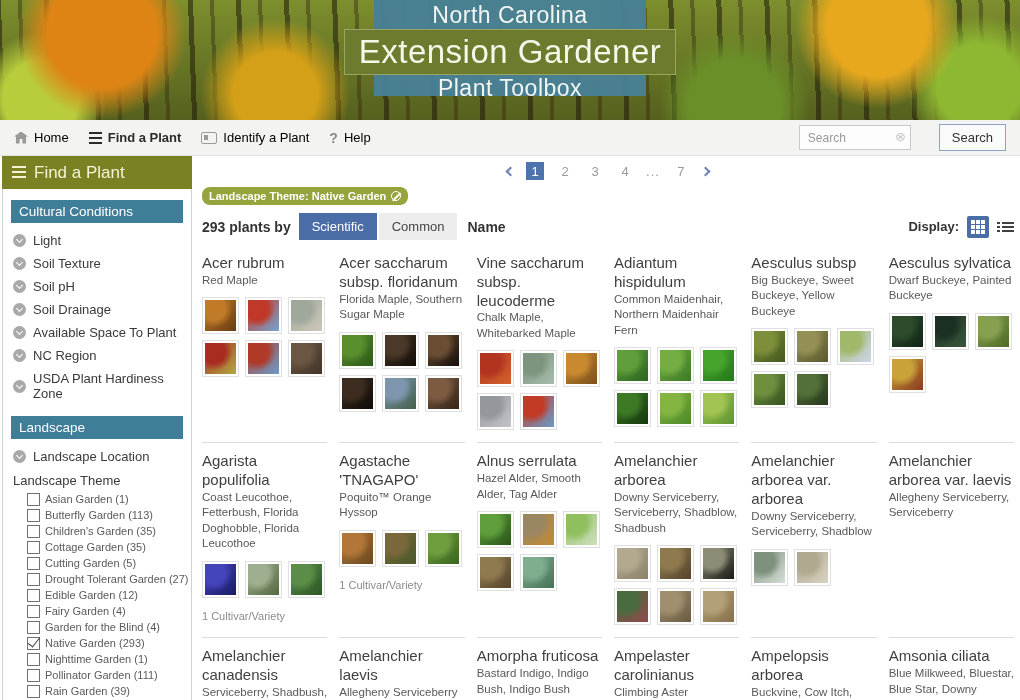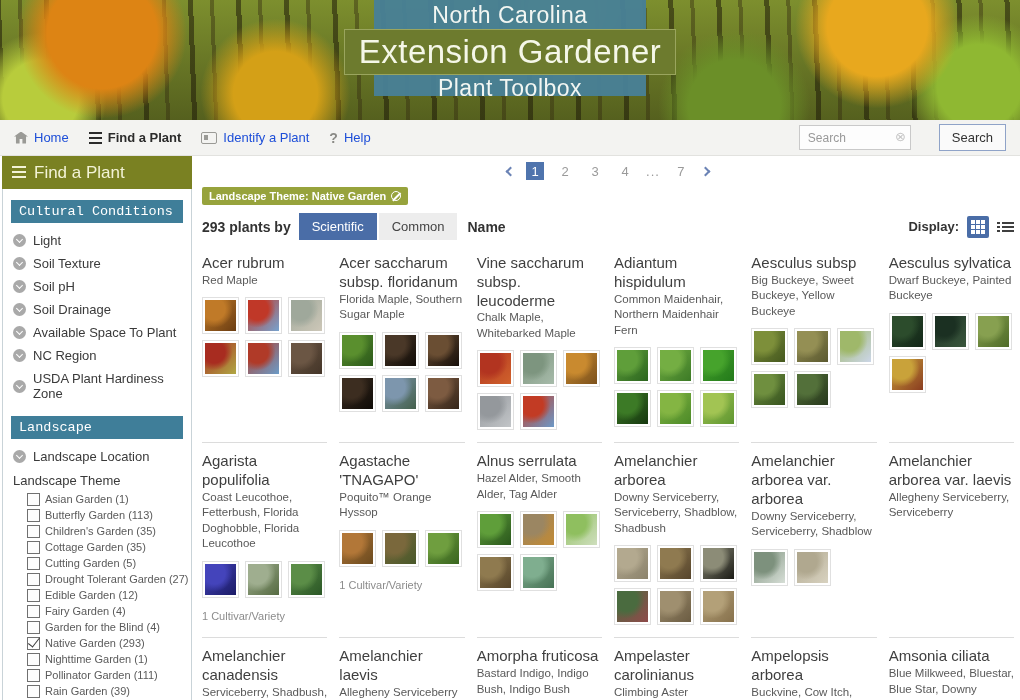--- a/index.html
+++ b/index.html
@@ -26,21 +26,21 @@
     display:flex; flex-direction:column; align-items:center; justify-content:space-between;
     padding:2px 0 4px; }
   .bt1,.bt3 { color:#f2f6f2; font-size:23px; letter-spacing:.5px; }
   .bt2 { background:#6d7b2e; border:1px solid #9aa55e; color:#f5f7e8;
     font-size:33px; padding:0 14px; line-height:44px; letter-spacing:.5px; }
 
   
   .navbar { height:36px; background:#f3f3f1; border-bottom:1px solid #e2e2df;
     display:flex; align-items:center; padding:0 14px; gap:20px; }
   .nav-item { display:flex; align-items:center; gap:6px; font-size:13px;
-    color:#1d4ed8; cursor:pointer; }
+    color:#000000; cursor:pointer; }
   .nav-item.active { color:#2b2b2b; font-weight:bold; }
   .nav-spacer { flex:1; }
   .searchwrap { position:relative; }
   .searchwrap input { width:112px; height:25px; border:1px solid #c9c9c9;
     padding:0 20px 0 8px; font-size:12px; color:#555; background:#fdfdfd; }
   .searchwrap input::placeholder { color:#999; }
   .search-clear { position:absolute; right:5px; top:5px; font-size:13px;
     color:#c4c4c4; line-height:1; cursor:pointer; font-family:"DejaVu Sans",sans-serif; }
   .search-btn { margin-left:8px; height:27px; padding:0 12px; font-size:13px;
     color:#333; background:#fafafa; border:1px solid #8fa3c8; cursor:pointer; }
@@ -61,21 +61,21 @@
 
   
   .page { position:relative; height:567px; }
   .sidebar { position:absolute; left:2px; top:0; bottom:-40px; width:190px;
     background:#fff; border:1px solid #c9d3d8; border-top:none; }
   .sb-title { height:33px; background:#7a8122; color:#f3f3d6; display:flex;
     align-items:center; gap:8px; padding:0 10px; font-size:17px; margin:0 -1px; }
   .i-find-list-icon { width:14px; height:13px; display:inline-block;
     background:repeating-linear-gradient(#f3f3d6 0 2px, transparent 2px 5px); }
   .sb-section-h { background:#3f7e99; color:#fff; font-size:13.5px;
-    padding:4px 8px; margin:11px 8px 6px;font-family:Liberation Mono, monospace; }
+    padding:4px 8px; margin:11px 8px 6px; }
   .sb-link { display:flex; align-items:center; gap:7px; padding:4px 10px;
     font-size:13px; color:#3a3a3a; cursor:pointer; }
   .i-chevron-circle-icon { width:13px; height:13px; border-radius:50%;
     background:#a9a9a9; position:relative; flex:none; }
   .i-chevron-circle-icon::after { content:""; position:absolute; left:3.5px; top:3px;
     width:4px; height:4px; border-right:1.5px solid #fff; border-bottom:1.5px solid #fff;
     transform:rotate(45deg); }
   .sb-group-label { font-size:13px; color:#3a3a3a; padding:5px 10px 3px; }
   .sb-check-row { display:flex; align-items:center; gap:5px; padding:1.5px 0 1.5px 24px;
     font-size:11px; color:#5a5a5a; cursor:pointer; }
@@ -95,21 +95,21 @@
   .pg-num.active { background:#4f74ad; color:#fff; }
   .pg-gap { color:#9a9a9a; letter-spacing:1px; }
   .chev { width:7px; height:7px; border-top:2px solid #6b83b5;
     border-right:2px solid #6b83b5; display:inline-block; cursor:pointer; }
   .chev-left { transform:rotate(-135deg); }
   .chev-right { transform:rotate(45deg); }
 
   
   .chip-row { padding:2px 0 6px; }
   .chip { display:inline-flex; align-items:center; gap:5px; background:#97a33c;
-    color:#fff; font-size:11px; font-weight:bold; padding:3px 7px; border-radius:2px;
+    color:#fff; font-size:11px; font-weight:bold; padding:3px 7px; border-radius:8px;
     cursor:pointer; }
   .i-circle-slash-icon { width:10px; height:10px; border:1.5px solid #fff;
     border-radius:50%; position:relative; display:inline-block; }
   .i-circle-slash-icon::after { content:""; position:absolute; left:-1px; top:3.6px;
     width:11px; height:1.5px; background:#fff; transform:rotate(-45deg); }
 
   
   .controls { display:flex; align-items:center; padding:2px 0 10px; }
   .count-text { font-size:14px; font-weight:bold; color:#333; }
   .sort-btn { font-size:13px; padding:6px 13px; border:none; cursor:pointer; }

